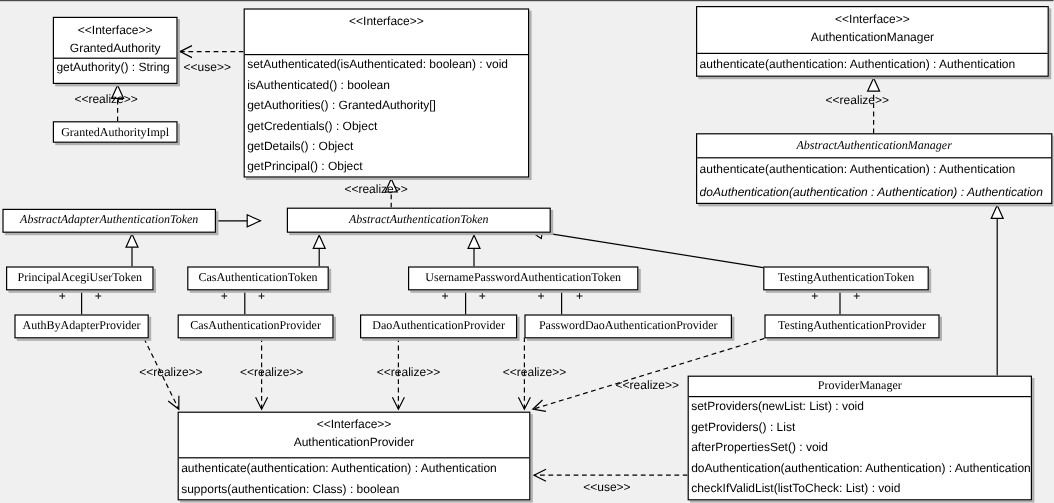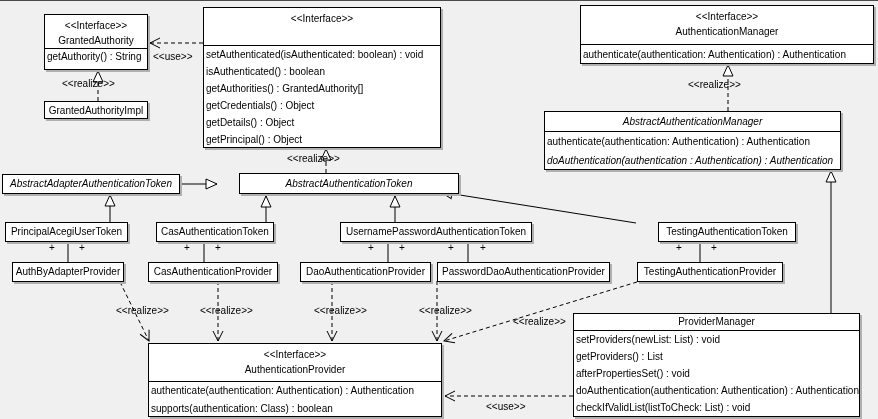--- a/index.html
+++ b/index.html
@@ -4,21 +4,21 @@
 <style>
   html,body{margin:0;padding:0;}
   body{width:878px;height:419px;background:#f0f0f0;position:relative;overflow:hidden;
        font-family:"Liberation Sans","DejaVu Sans",sans-serif;font-size:10px;color:#000;
        border-top:1px solid #4a4a4a;box-sizing:border-box;}
   .box{position:absolute;background:#fff;border:1px solid #000;box-sizing:border-box;
        box-shadow:2px 2px 0 #b0b0b0;z-index:2;}
   .hdr{border-bottom:1px solid #000;text-align:center;}
   .st{padding-top:3px;line-height:15px;white-space:nowrap;}
   .nm{line-height:15px;white-space:nowrap;}
-  .name-only{text-align:center;line-height:17px;white-space:nowrap;overflow:hidden;}
+  .name-only{text-align:center;line-height:17px;white-space:nowrap;overflow:hidden;font-family:Liberation Serif, serif;}
   .abs{font-style:italic;}
   .m{padding:0 2px;white-space:nowrap;line-height:17px;}
   .it{font-style:italic;}
   .lbl{position:absolute;white-space:nowrap;z-index:3;}
   svg.connectors{position:absolute;left:0;top:0;z-index:1;pointer-events:none;}
 </style>
 </head>
 <body>
 
 <svg class="connectors" width="878" height="419">
@@ -87,21 +87,21 @@
 </div>
 
 <div class="box" style="left:580px;top:4px;width:294px;height:59px;">
   <div class="hdr" style="height:38px;">
     <div class="st">&lt;&lt;Interface&gt;&gt;</div>
     <div class="nm">AuthenticationManager</div>
   </div>
   <div class="m" style="line-height:19px;">authenticate(authentication: Authentication) : Authentication</div>
 </div>
 
-<div class="box" style="left:544px;top:110px;width:297px;height:59px;">
+<div class="box" style="left:580px;top:110px;width:297px;height:59px;">
   <div class="hdr">
     <div class="name-only abs" style="line-height:19px;">AbstractAuthenticationManager</div>
   </div>
   <div class="m" style="line-height:19px;">authenticate(authentication: Authentication) : Authentication</div>
   <div class="m it" style="line-height:19px;">doAuthentication(authentication : Authentication) : Authentication</div>
 </div>
 
 <div class="box" style="left:2px;top:173px;width:178px;height:20px;">
   <div class="name-only abs">AbstractAdapterAuthenticationToken</div>
 </div>
@@ -115,21 +115,21 @@
 </div>
 
 <div class="box" style="left:156px;top:221px;width:118px;height:20px;">
   <div class="name-only">CasAuthenticationToken</div>
 </div>
 
 <div class="box" style="left:340px;top:221px;width:192px;height:20px;">
   <div class="name-only">UsernamePasswordAuthenticationToken</div>
 </div>
 
-<div class="box" style="left:658px;top:221px;width:138px;height:20px;">
+<div class="box" style="left:636px;top:221px;width:138px;height:20px;">
   <div class="name-only">TestingAuthenticationToken</div>
 </div>
 
 <div class="box" style="left:12px;top:261px;width:112px;height:20px;">
   <div class="name-only">AuthByAdapterProvider</div>
 </div>
 
 <div class="box" style="left:148px;top:261px;width:130px;height:20px;">
   <div class="name-only">CasAuthenticationProvider</div>
 </div>

